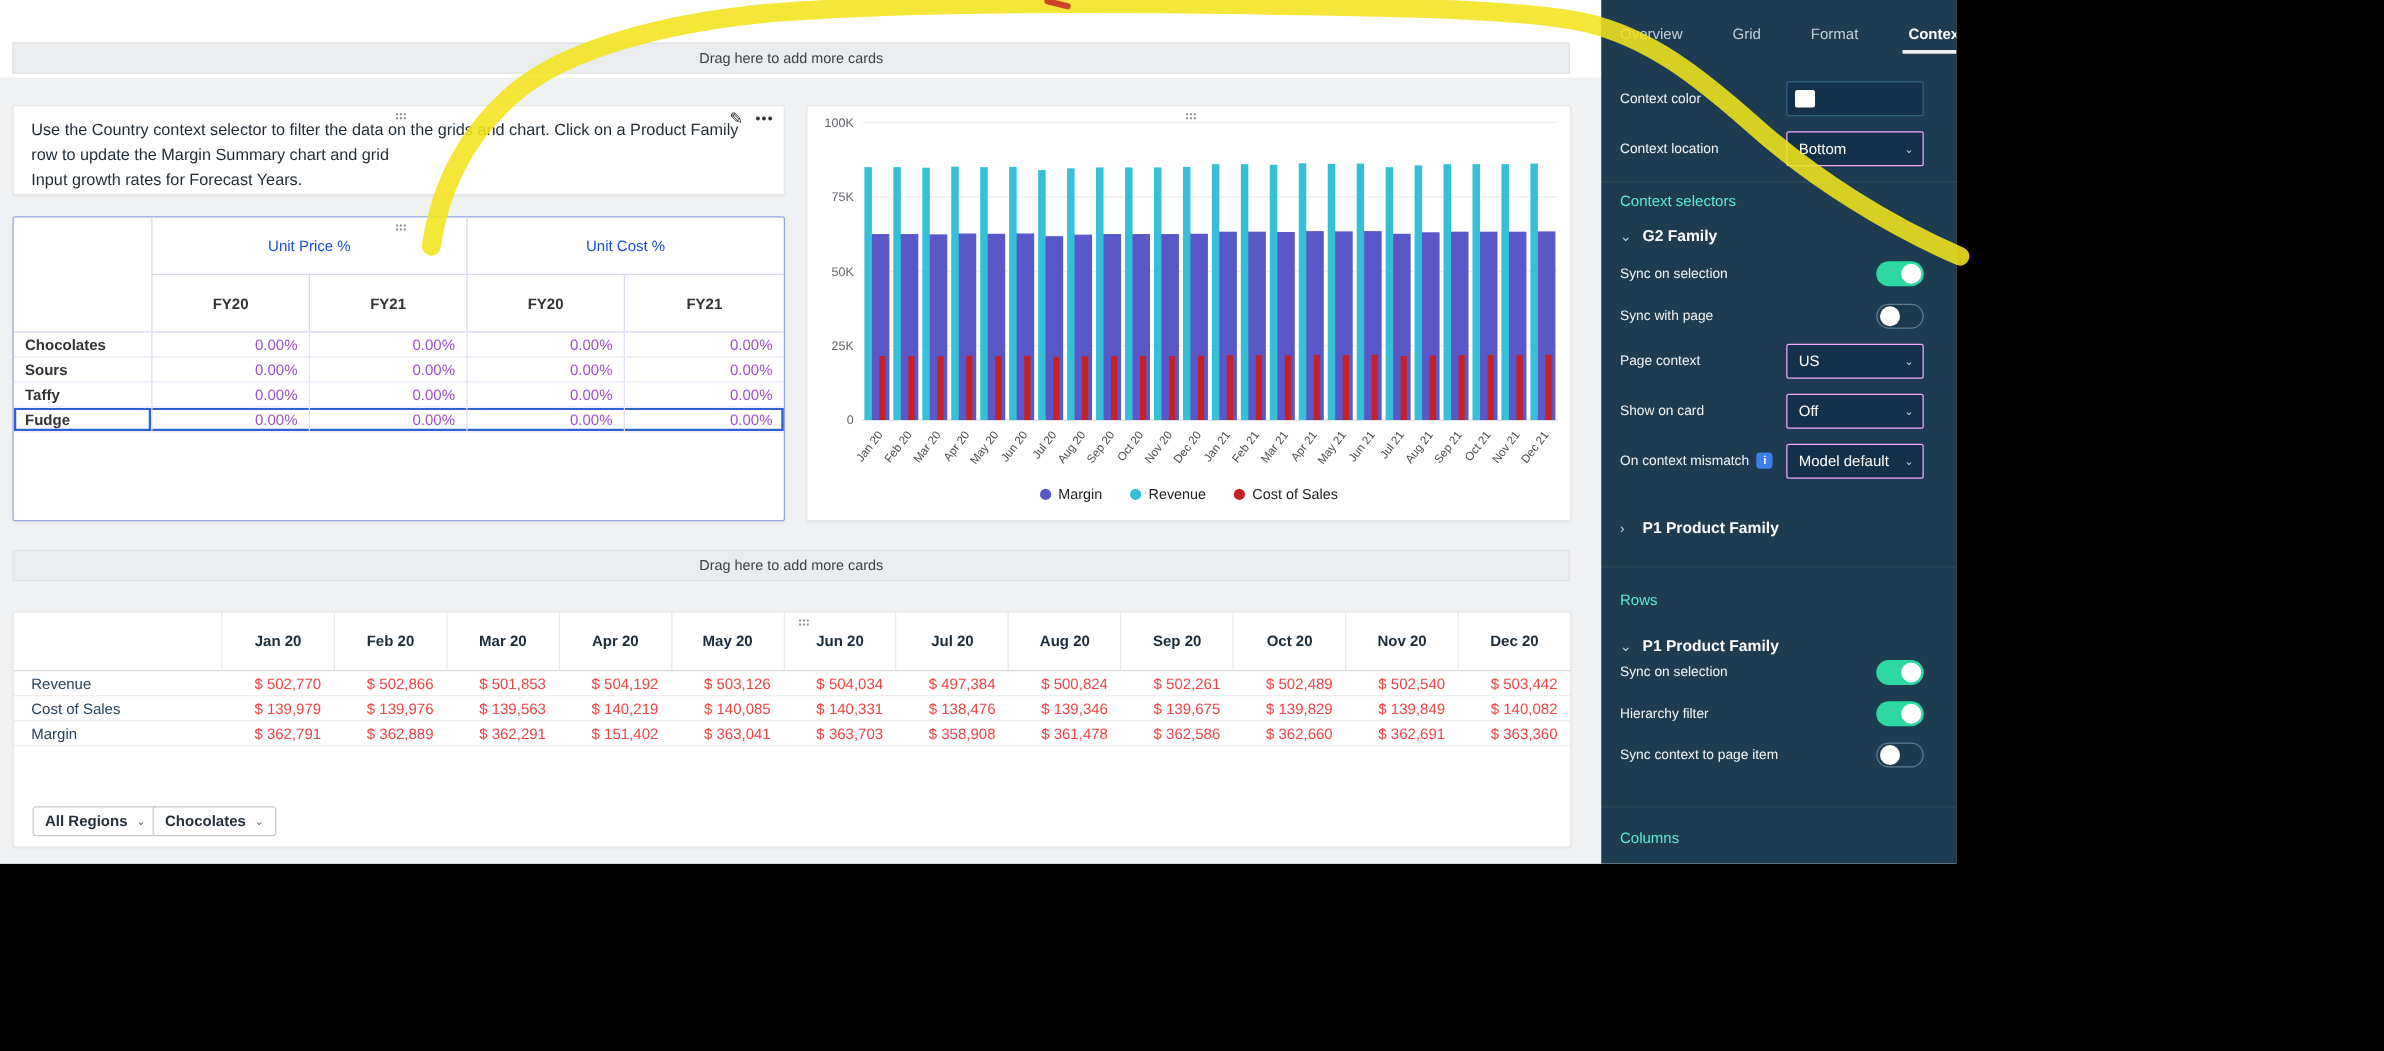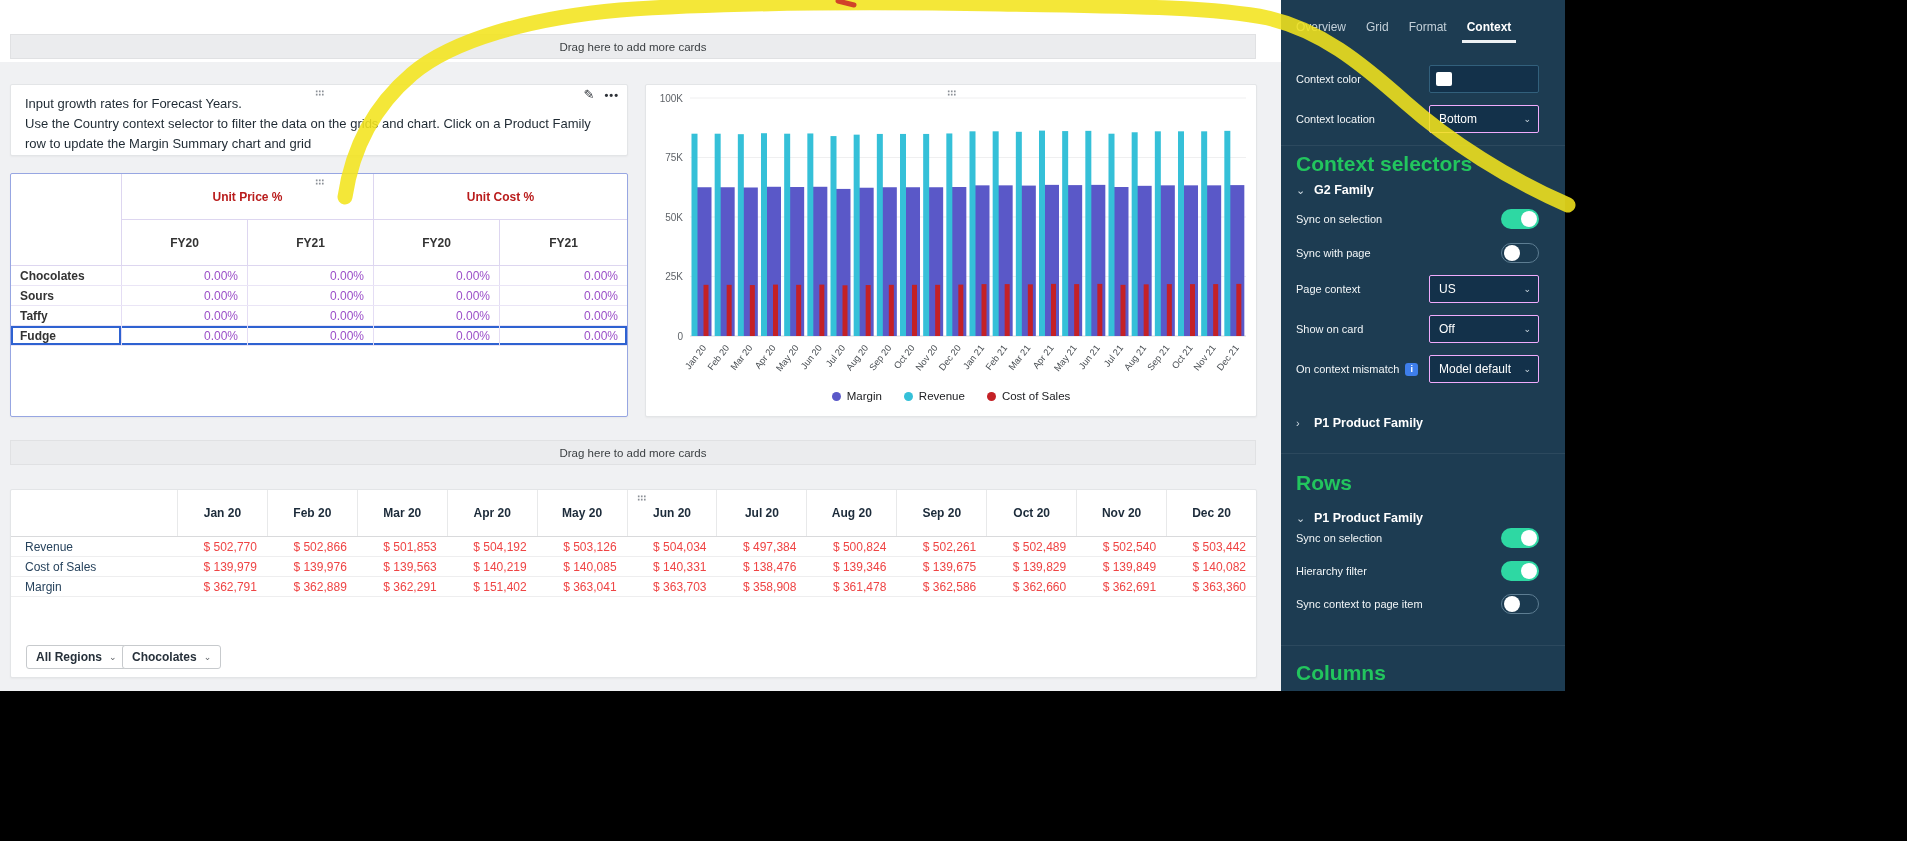--- a/index.html
+++ b/index.html
@@ -13,21 +13,21 @@
   .card{position:absolute;background:#fff;border:1px solid #e3e5e7;border-radius:2px;box-shadow:0 1px 2px rgba(0,0,0,.04)}
   .drag-dots{position:absolute;top:3px;left:50%;transform:translateX(-50%) rotate(90deg);color:#8b9096;font-size:11px;line-height:10px}
   
   .text-card{left:10px;top:84px;width:618px;height:72px;padding:9px 14px 0;font-size:13px;color:#1f2a33;line-height:20px}
   .card-actions{position:absolute;top:2px;right:8px;display:flex;gap:10px;align-items:center}
   .icon-btn{font-size:13px;color:#2d3137;cursor:pointer;line-height:16px}
   .ellipsis{letter-spacing:1px;font-weight:700;font-size:11px}
   
   .grid-card{left:10px;top:173px;width:618px;height:244px;border:1px solid #97a6e2}
   .gh-group{display:grid;grid-template-columns:110px 252px 254px;height:46px}
-  .gh-group .ggcell{display:flex;align-items:center;justify-content:center;font-weight:700;font-size:12px;color:#b91c1c;border-left:1px solid #ddd6f0;border-bottom:1px solid #ddd6f0}
+  .gh-group .ggcell{display:flex;align-items:center;justify-content:center;font-weight:400;font-size:12px;color:#1d4ed8;border-left:1px solid #ddd6f0;border-bottom:1px solid #ddd6f0}
   .gh-sub{display:grid;grid-template-columns:110px 126px 126px 126px 128px;height:46px;border-bottom:1px solid #ddd6f0}
   .gh-sub .gscell{display:flex;align-items:center;justify-content:center;font-weight:700;font-size:12px;color:#333;border-left:1px solid #ddd6f0}
   .g-row{display:grid;grid-template-columns:110px 126px 126px 126px 128px;height:20px;border-bottom:1px solid #eae5f6}
   .g-label{font-weight:700;font-size:12px;color:#333;padding-left:9px;display:flex;align-items:center}
   .g-cell{font-size:12px;color:#9b4fc8;display:flex;align-items:center;justify-content:flex-end;padding-right:9px;border-left:1px solid #e4ddf4}
   .g-row.selected{box-shadow:inset 0 0 0 2px #2e62d1}
   .g-row.selected .g-label{box-shadow:inset -2px 0 0 #2e62d1}
   
   .chart-card{left:645px;top:84px;width:612px;height:333px}
   .chart-legend{position:absolute;left:0;right:0;top:305px;display:flex;justify-content:center;gap:22px;font-size:11.5px;color:#202124}
@@ -37,33 +37,33 @@
   .ft-head{display:grid;grid-template-columns:166px repeat(12,1fr);height:47px;border-bottom:1px solid #d9dadc}
   .ft-hcell{display:flex;align-items:center;justify-content:center;font-weight:700;font-size:12px;color:#1c2b3a;border-left:1px solid #e8e9ea}
   .ft-first{border-left:none}
   .ft-row{display:grid;grid-template-columns:166px repeat(12,1fr);height:20px;border-bottom:1px solid #eeeeef}
   .ft-cell{display:flex;align-items:center;justify-content:flex-end;padding-right:10px;font-size:12px;color:#ef4444}
   .ft-label{justify-content:flex-start;padding-left:14px;color:#27435d}
   .chip{position:absolute;top:155px;height:24px;border:1px solid #c7cacd;border-radius:3px;background:#fff;display:flex;align-items:center;gap:7px;padding:0 9px;font-size:12px;font-weight:700;color:#26303a;cursor:pointer}
   .chip .chev{font-size:9px;color:#5f6368;font-weight:400}
   
   .panel{position:absolute;left:1281px;top:0;width:284px;height:691px;background:#1d3c52;color:#eef3f6}
-  .ptabs{position:absolute;top:20px;left:15px;display:flex;gap:20px}
+  .ptabs{position:absolute;top:20px;left:15px;display:flex;gap:40px}
   .ptab{position:relative;font-size:12px;color:#c3d0d9;cursor:pointer}
   .ptab.active{color:#fff;font-weight:700}
   .ptab.active::after{content:"";position:absolute;left:-5px;right:-5px;bottom:-9px;height:3px;background:#edf1f4}
   .prow{position:absolute;left:15px;right:26px}
   .plabel{font-size:11px;color:#f2f6f8}
   .sel-row .plabel{line-height:28px}
   .tog-row .plabel{line-height:20px}
   .pselect{position:absolute;right:0;top:0;width:110px;height:28px;background:#13314a;border:1px solid #f0abfc;border-radius:2px;color:#fff;font-size:12px;line-height:26px;padding:0 22px 0 9px;cursor:pointer;white-space:nowrap;overflow:hidden}
   .pselect .chev{position:absolute;right:7px;top:0;line-height:26px;font-size:9px;color:#cfdbe3}
   .swatchbox{position:absolute;right:0;top:0;width:110px;height:28px;background:#13314a;border:1px solid #32607c;border-radius:2px;cursor:pointer}
   .swatch{position:absolute;left:6px;top:6px;width:16px;height:14px;background:#fff;border-radius:2px}
-  .pheading{font-size:21px;font-weight:700;color:#22c55e}
+  .pheading{font-size:12px;font-weight:400;color:#5eead4}
   .pgroup{font-size:12.5px;font-weight:700;color:#fff;cursor:pointer}
   .pgroup .gchev{display:inline-block;width:18px;font-size:11px;color:#cfdbe3;font-weight:400}
   .toggle{position:absolute;right:0;top:0;width:38px;height:20px;border-radius:10px;cursor:pointer}
   .toggle.on{background:#2ed8a3}
   .toggle.off{background:#1b3a50;border:1px solid #5d7d92}
   .knob{position:absolute;top:2px;width:16px;height:16px;border-radius:50%;background:#fff}
   .toggle.on .knob{right:2px}
   .toggle.off .knob{left:2px;top:1px}
   .info-icon{display:inline-block;width:13px;height:13px;border-radius:3px;background:#3e7eea;color:#fff;font-size:9px;font-weight:700;text-align:center;line-height:13px;margin-left:6px;vertical-align:1px;cursor:pointer}
   .pdivider{position:absolute;left:0;right:0;height:1px;background:rgba(255,255,255,.07)}
@@ -96,22 +96,22 @@
     <div class="dropzone dz-top">
       <span>Drag here to add more cards</span>
     </div>
 
     <div class="card text-card">
       <span class="drag-dots">⠿</span>
       <div class="card-actions">
         <span class="icon-btn">✎</span>
         <span class="icon-btn ellipsis">•••</span>
       </div>
+      <div>Use the Country context selector to filter the data on the grids and chart. Click on a Product Family row to update the Margin Summary chart and grid</div>
       <div>Input growth rates for Forecast Years.</div>
-      <div>Use the Country context selector to filter the data on the grids and chart. Click on a Product Family row to update the Margin Summary chart and grid</div>
     </div>
 
     <div class="card grid-card">
       <span class="drag-dots">⠿</span>
       <div class="gh-group">
         <div></div>
         <div class="ggcell">Unit Price %</div>
         <div class="ggcell">Unit Cost %</div>
       </div>
       <div class="gh-sub">

